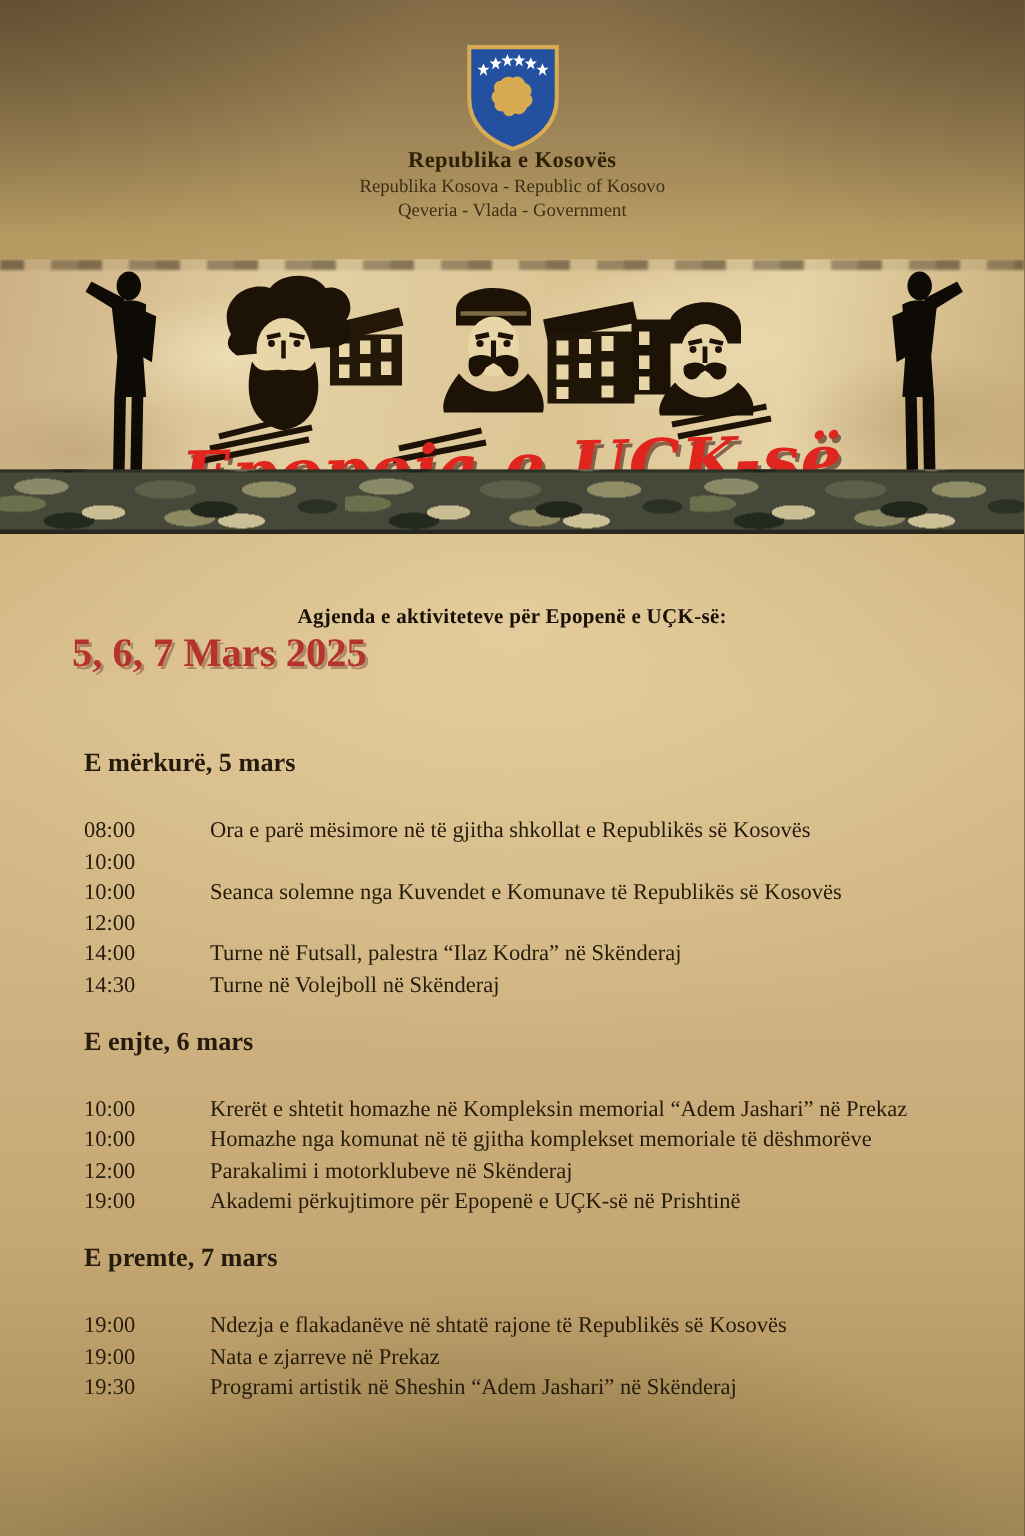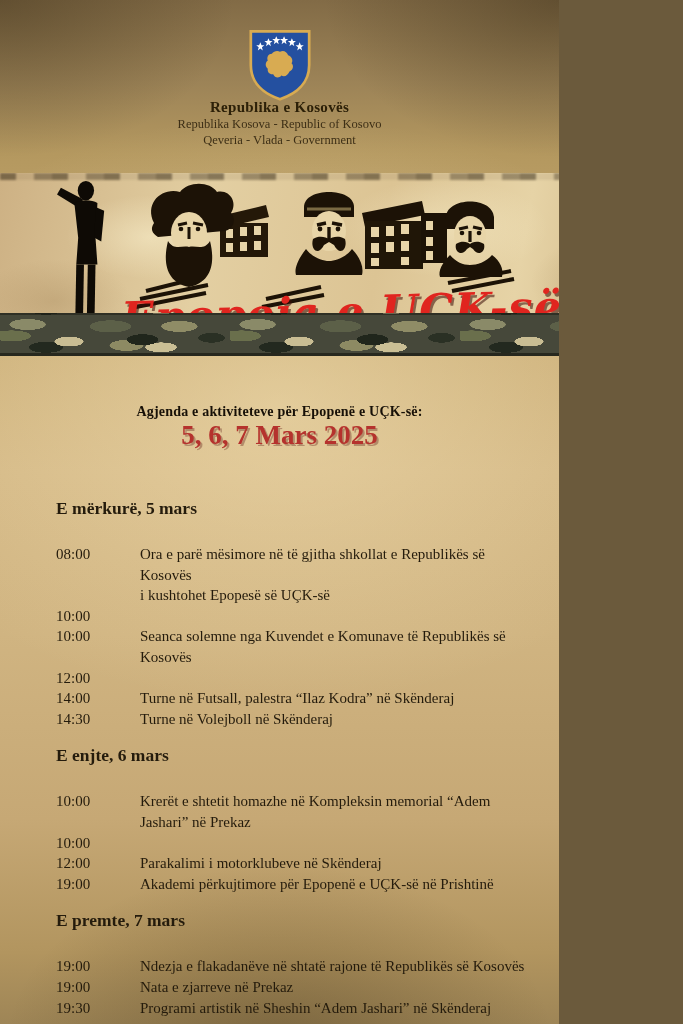--- a/index.html
+++ b/index.html
@@ -1,17 +1,17 @@
 <!DOCTYPE html>
 <html><head>
 <meta charset="utf-8">
 <style>
   html,body{margin:0;padding:0;background:#6b5a3c;}
   .poster{
-    position:relative;width:559px;height:1024px;overflow:hidden;
+    position:relative;width:683px;height:1024px;overflow:hidden;
     font-family:"Liberation Serif","DejaVu Serif",serif;
     background:
       radial-gradient(ellipse 130% 48% at 50% 40%, rgba(248,230,185,0.50), rgba(248,230,185,0) 60%),
       radial-gradient(ellipse 60% 22% at 0% 0%, rgba(50,38,18,0.40), rgba(50,38,18,0) 70%),
       radial-gradient(ellipse 60% 22% at 100% 0%, rgba(50,38,18,0.40), rgba(50,38,18,0) 70%),
       radial-gradient(ellipse 70% 25% at 50% 102%, rgba(60,46,22,0.35), rgba(60,46,22,0) 70%),
       linear-gradient(180deg,#826b46 0%,#9c8357 8%,#b4985f 15%,#c7aa72 30%,#d2b683 46%,#d0b481 62%,#c6a875 80%,#b2955f 93%,#9e8556 100%);
   }
   
   .coat{position:absolute;left:50%;top:26px;transform:translateX(-50%);}
@@ -56,22 +56,22 @@
   .banner-title{
     position:absolute;left:0;right:0;bottom:22px;text-align:center;
     font-family:"DejaVu Serif","Liberation Serif",serif;
     font-style:italic;font-weight:bold;font-size:43px;line-height:1;
     color:#e0251f;text-shadow:2px 3px 0 rgba(58,12,8,0.55);
     transform:rotate(-1.5deg);letter-spacing:1px;
   }
   
   .agenda-title{position:absolute;left:0;right:0;top:404px;text-align:center;
     font-size:14px;font-weight:bold;color:#171007;letter-spacing:.2px;}
-  .agenda-date{position:absolute;left:0;right:0;top:420px;text-align:center;
-    font-size:27px;font-weight:bold;color:#b5322d;text-shadow:2px 2px 0 rgba(92,26,20,0.35);}
+  .agenda-date{position:absolute;left:0;right:0;top:420px;
+    font-size:27px;font-weight:bold;color:#b5322d;text-shadow:2px 2px 0 rgba(92,26,20,0.35);padding-left:48px;}
   
   .schedule{position:absolute;left:56px;right:30px;top:498px;color:#241b0c;font-family:Liberation Serif, serif;}
   .day{margin:0 0 16px 0;}
   .day-heading{font-size:17.5px;font-weight:bold;color:#241b0c;margin:0 0 25px 0;}
   .row{display:flex;align-items:flex-start;font-size:15px;line-height:20.6px;}
   .time{flex:0 0 60px;}
   .desc{flex:1;margin-left:24px;}
   .cont{display:block;}
 </style>
 </head>
@@ -222,21 +222,21 @@
 
   <div class="agenda-title">Agjenda e aktiviteteve për Epopenë e UÇK-së:</div>
   <div class="agenda-date">5, 6, 7 Mars 2025</div>
 
   <div class="schedule">
 
     <div class="day">
       <div class="day-heading">E mërkurë, 5 mars</div>
       <div class="row">
         <span class="time">08:00</span>
-        <span class="desc"><span>Ora e parë mësimore në të gjitha shkollat e Republikës së Kosovës</span><span class="cont">i kushtohet Epopesë së UÇK-së</span></span>
+        <span class="desc"><span>Ora e parë mësimore në të gjitha shkollat e Republikës së Kosovës</span></span>
       </div>
       <div class="row">
         <span class="time">10:00</span>
       </div>
       <div class="row">
         <span class="time">10:00</span>
         <span class="desc">Seanca solemne nga Kuvendet e Komunave të Republikës së Kosovës</span>
       </div>
       <div class="row">
         <span class="time">12:00</span>
@@ -252,20 +252,21 @@
     </div>
 
     <div class="day">
       <div class="day-heading">E enjte, 6 mars</div>
       <div class="row">
         <span class="time">10:00</span>
         <span class="desc">Krerët e shtetit homazhe në Kompleksin memorial “Adem Jashari” në Prekaz</span>
       </div>
       <div class="row">
         <span class="time">10:00</span>
+        <span class="desc">Homazhe nga komunat në të gjitha komplekset memoriale të dëshmorëve</span>
       </div>
       <div class="row">
         <span class="time">12:00</span>
         <span class="desc">Parakalimi i motorklubeve në Skënderaj</span>
       </div>
       <div class="row">
         <span class="time">19:00</span>
         <span class="desc">Akademi përkujtimore për Epopenë e UÇK-së në Prishtinë</span>
       </div>
     </div>

